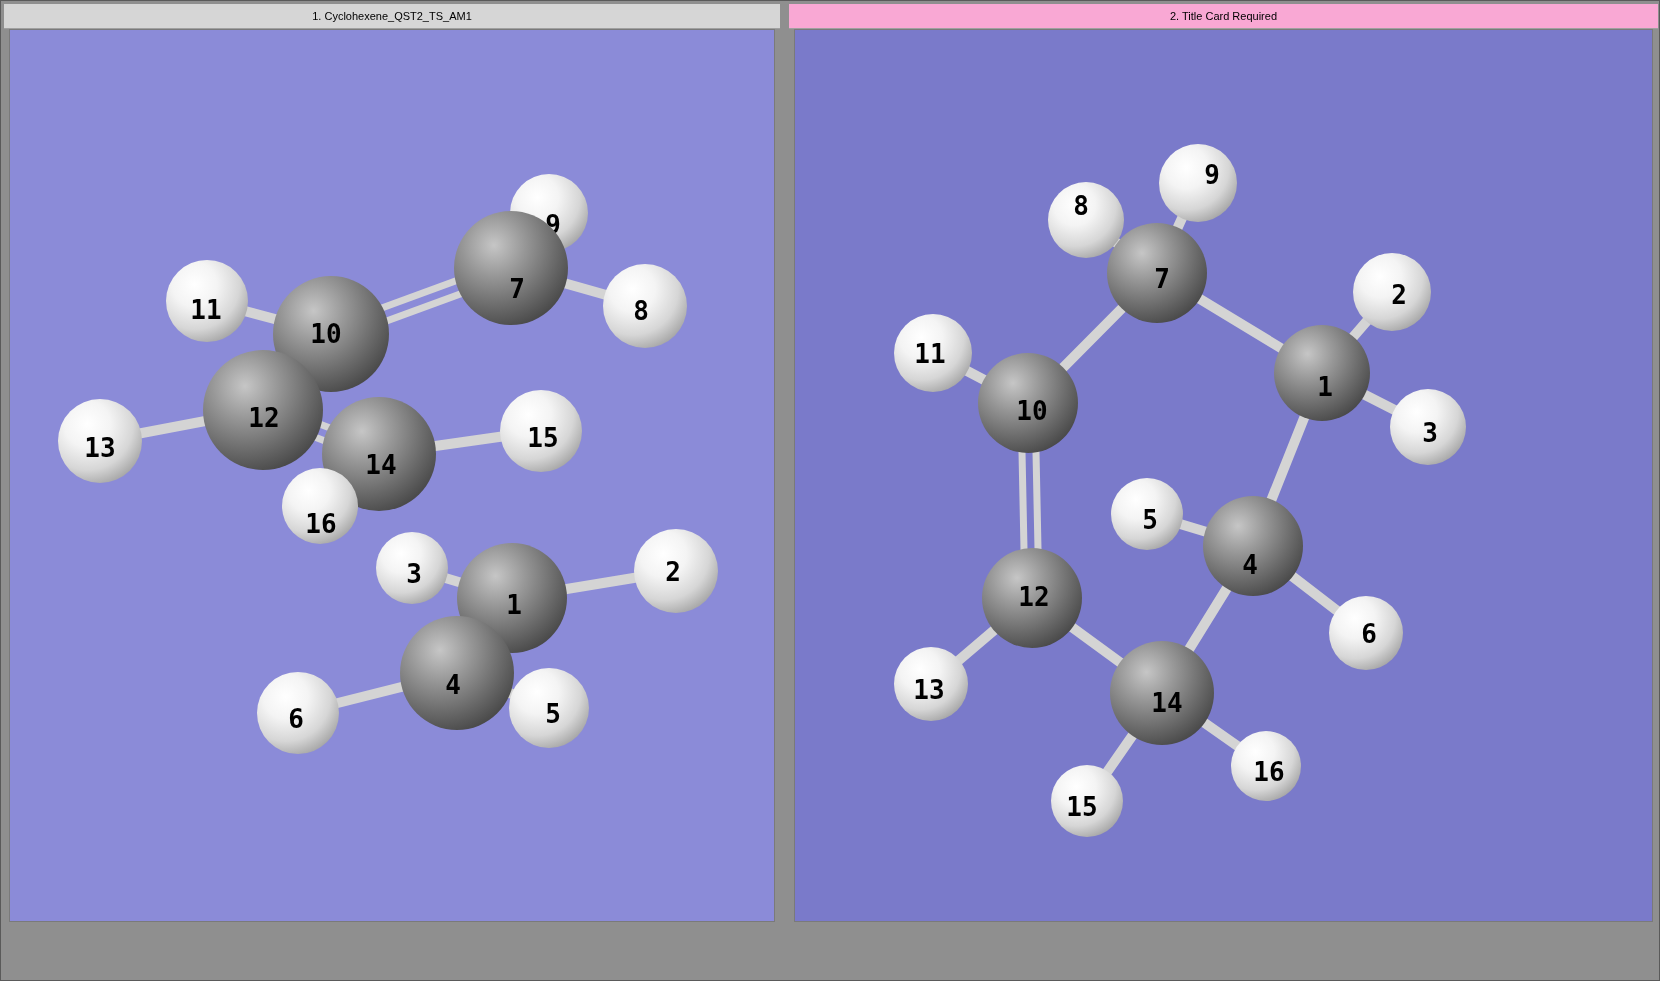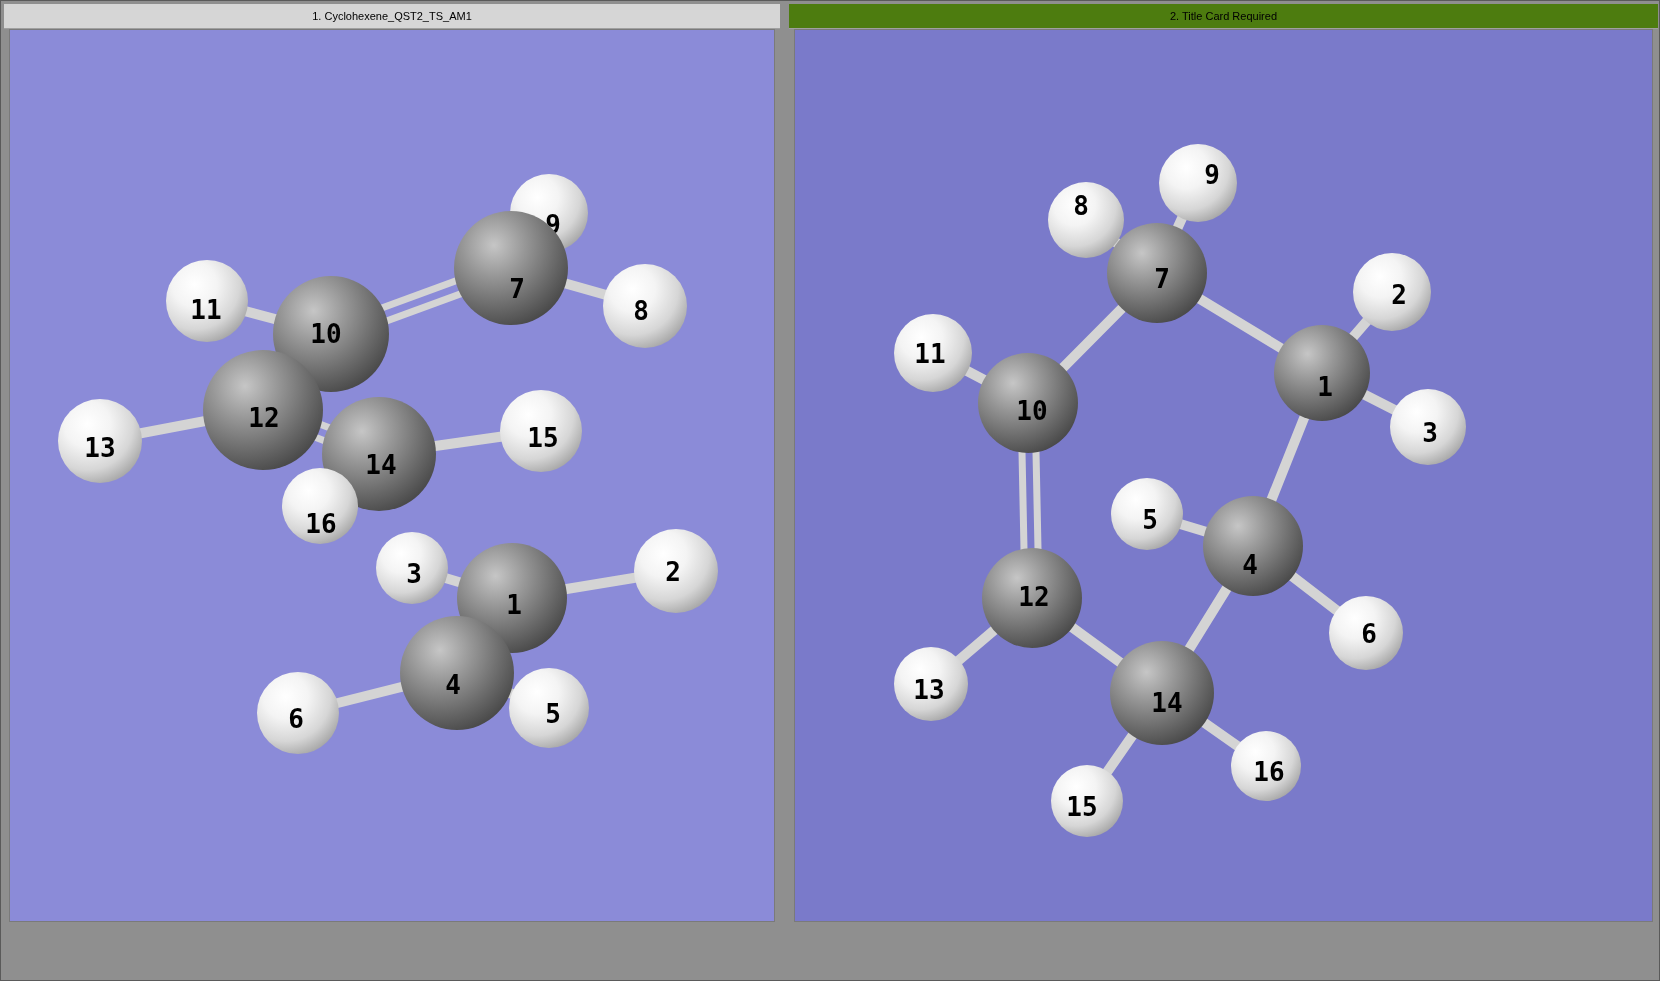--- a/index.html
+++ b/index.html
@@ -116,21 +116,21 @@
           <text x="444" y="656" text-anchor="middle" dominant-baseline="central" font-size="26" fill="#000000">4</text>
           <circle cx="540" cy="679" r="40" fill="url(#gH0)"></circle>
           <text x="544" y="685" text-anchor="middle" dominant-baseline="central" font-size="26" fill="#000000">5</text>
           <circle cx="289" cy="684" r="41" fill="url(#gH0)"></circle>
           <text x="287" y="690" text-anchor="middle" dominant-baseline="central" font-size="26" fill="#000000">6</text>
         </svg>
       </div>
   </div>
 
   <div class="panel panel-right">
-    <div class="titlebar" style="background: #4d7c0f; color: rgb(0, 0, 0);">
+    <div class="titlebar" style="background: #f9a8d4; color: rgb(0, 0, 0);">
       <span>2. Title Card Required</span>
     </div>
     <div class="viewport" style="background: rgb(122, 122, 202);">
         <svg viewBox="0 0 859 893" width="859" height="893">
           <defs>
             <radialGradient id="gC1" cx="0.35" cy="0.3" r="0.78">
               <stop offset="0" stop-color="#c6c6c6"></stop>
               <stop offset="0.35" stop-color="#979797"></stop>
               <stop offset="0.7" stop-color="#6a6a6a"></stop>
               <stop offset="1" stop-color="#444444"></stop>

